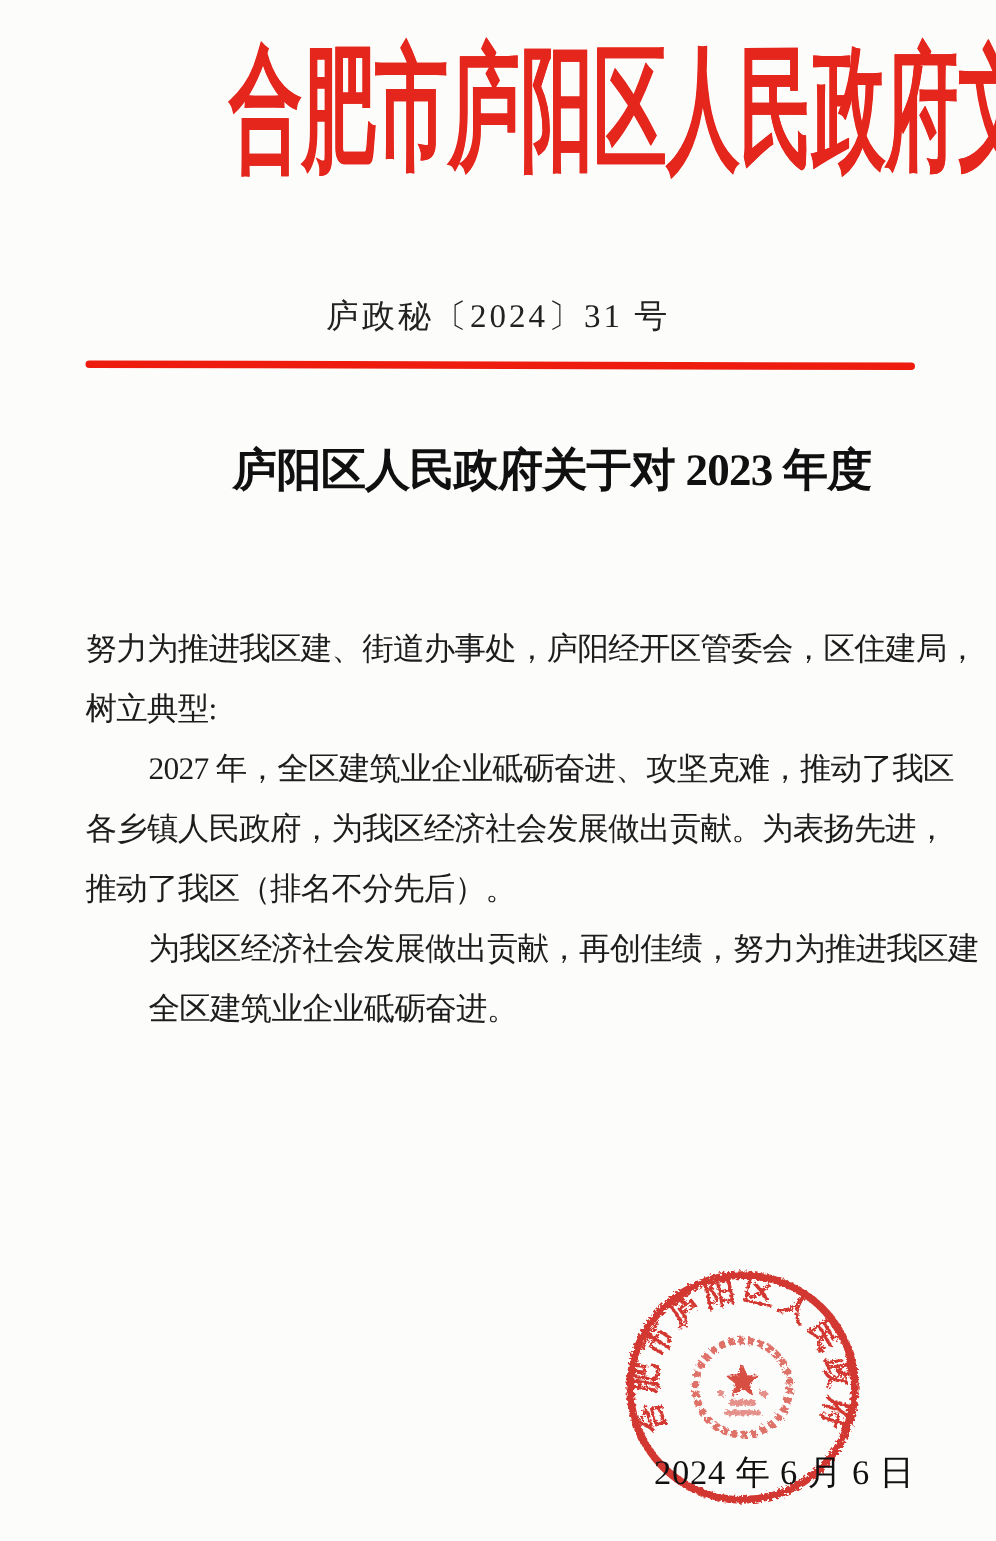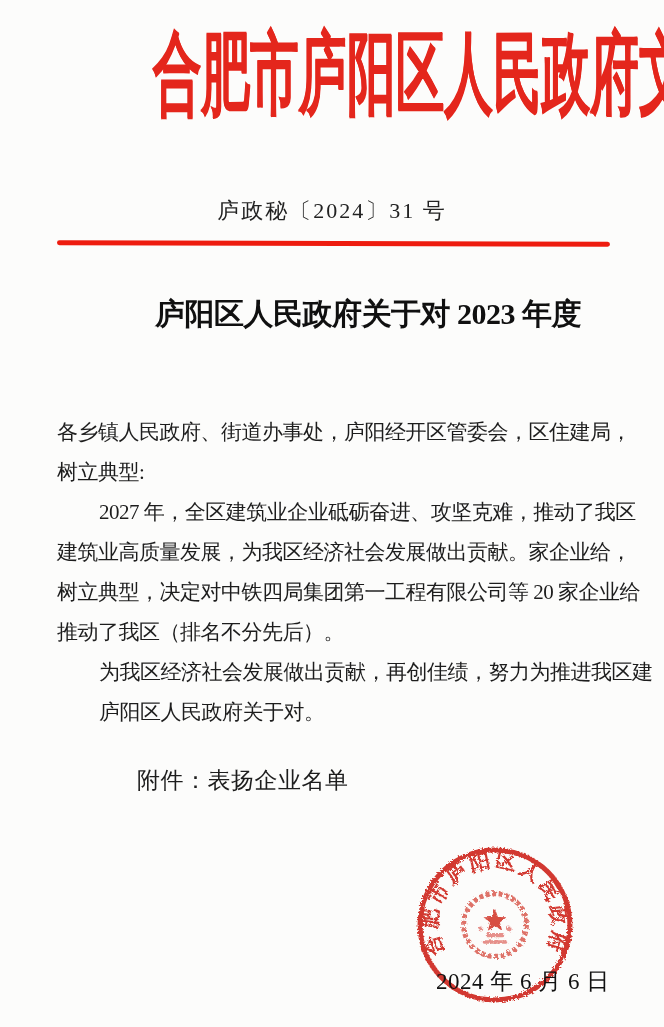--- a/index.html
+++ b/index.html
@@ -131,31 +131,29 @@
 
   <div class="doc-number">庐政秘〔2024〕31 号</div>
 
   <div class="red-rule"></div>
 
   <div class="doc-title">
     <div>庐阳区人民政府关于对 2023 年度</div>
   </div>
 
   <div class="doc-body">
-      <div class="line">各乡镇人民政府、街道办事处，庐阳经开区管委会，区住建局，</div>
+      <div class="line">努力为推进我区建、街道办事处，庐阳经开区管委会，区住建局，</div>
       <div class="line">树立典型:</div>
       <div class="line indent">2027 年，全区建筑业企业砥砺奋进、攻坚克难，推动了我区</div>
-      <div class="line">建筑业高质量发展，为我区经济社会发展做出贡献。家企业给，</div>
-      <div class="line">树立典型，决定对中铁四局集团第一工程有限公司等 20 家企业给</div>
+      <div class="line">各乡镇人民政府，为我区经济社会发展做出贡献。为表扬先进，</div>
       <div class="line">推动了我区（排名不分先后）。</div>
       <div class="line indent">为我区经济社会发展做出贡献，再创佳绩，努力为推进我区建</div>
-      <div class="line indent">庐阳区人民政府关于对。</div>
+      <div class="line indent">全区建筑业企业砥砺奋进。</div>
     </div>
 
-  <div class="attachment">附件：表扬企业名单</div>
 
   <svg class="seal" viewBox="0 0 160 160" xmlns="http://www.w3.org/2000/svg">
     <defs>
       <path id="sealArc" d="M 29.8,107 A 57,57 0 1 1 130.2,107" fill="none"></path>
       <filter id="sealRough" x="-10%" y="-10%" width="120%" height="120%">
         <feTurbulence type="fractalNoise" baseFrequency="0.55" numOctaves="2" seed="7" result="noise"></feTurbulence>
         <feDisplacementMap in="SourceGraphic" in2="noise" scale="4"></feDisplacementMap>
       </filter>
     </defs>
     <g filter="url(#sealRough)">

